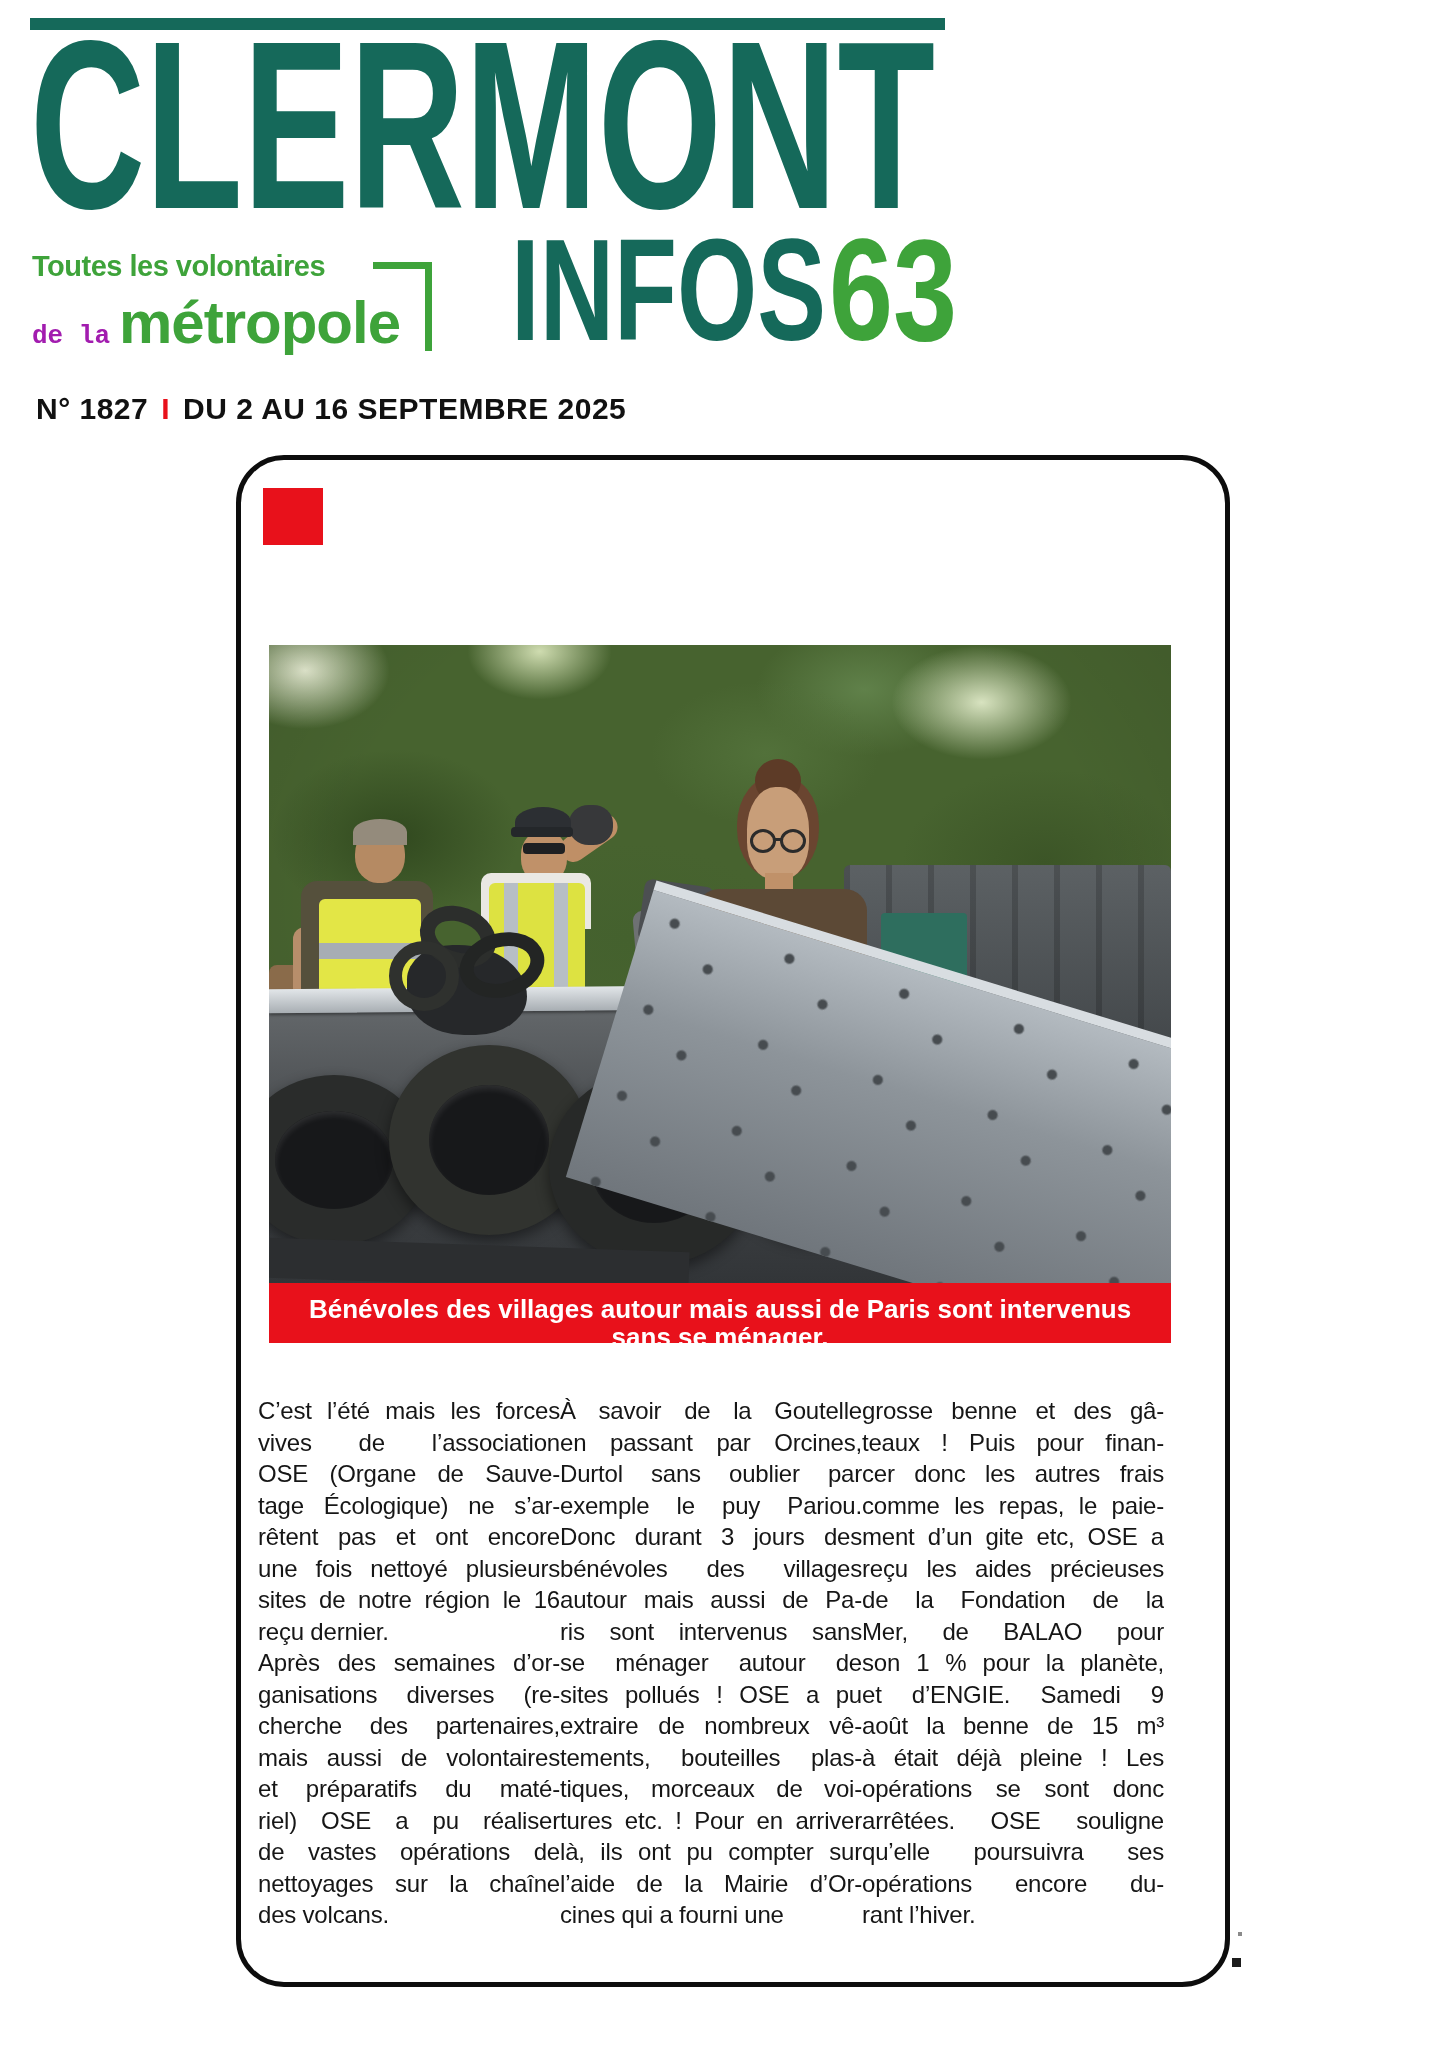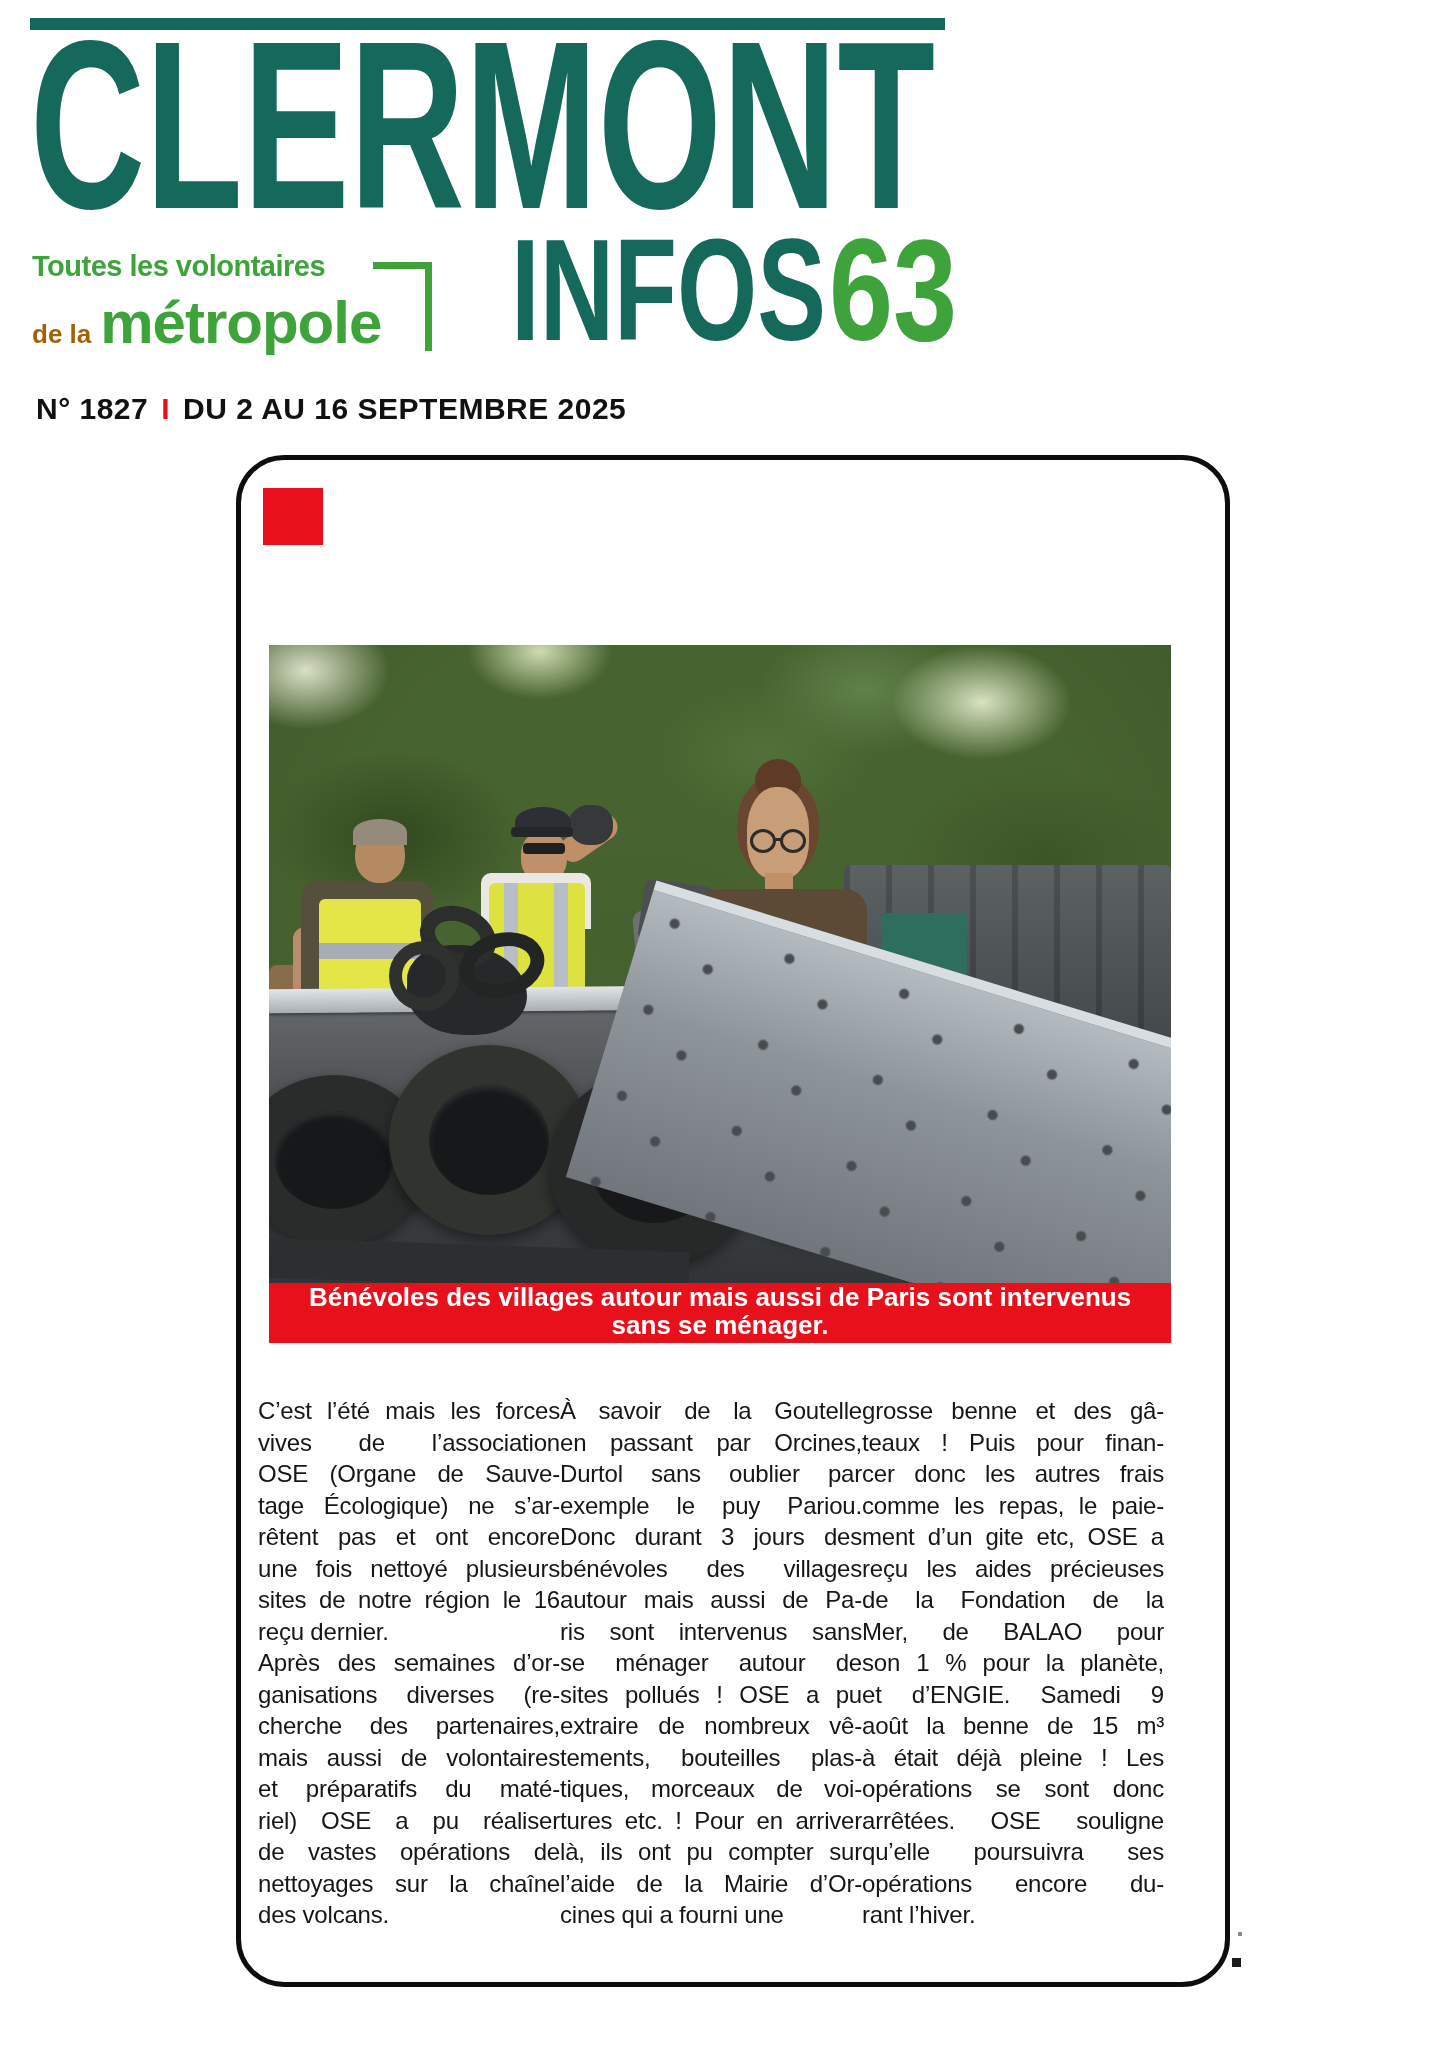--- a/index.html
+++ b/index.html
@@ -104,21 +104,21 @@
   .t6{left:730px;top:446px;width:160px;height:150px;border:34px solid #2c2e2c;}
   .skip-shadowBL{left:0;top:600px;width:420px;height:40px;background:#2c2e30;transform:rotate(2deg);}
   .skip-wall{left:356px;top:446px;width:720px;height:300px;transform:rotate(17deg);transform-origin:top right;
     border-top:10px solid #d8dde1;
     background-image:radial-gradient(circle 5px at 30px 26px,#474c50 4px,rgba(0,0,0,0) 6px),
       radial-gradient(circle 5px at 75px 60px,#474c50 4px,rgba(0,0,0,0) 6px),
       linear-gradient(180deg,#b3bac0 0,#8d949a 40%,#70767c);
     background-size:120px 90px,120px 90px,100% 100%;}
 
   
-  .caption{position:absolute;left:28px;top:823px;width:902px;height:60px;text-align:center;font-weight:bold;font-size:26px;line-height:28px;padding-top:0;box-sizing:border-box;}
+  .caption{position:absolute;left:28px;top:823px;width:902px;height:60px;text-align:center;font-weight:bold;font-size:26px;line-height:28px;padding-top:12px;box-sizing:border-box;}
 
   
   .columns{position:absolute;left:17px;top:935px;width:938px;display:grid;grid-template-columns:repeat(3,302px);}
   .bline{font-size:24px;line-height:31.5px;color:#161616;text-align:justify;text-align-last:justify;overflow:hidden;white-space:nowrap;letter-spacing:-.2px;}
   .bline.end{text-align-last:left;}
 
   .stray-dot{left:1232px;top:1958px;width:9px;height:9px;background:#1c1c1c;}
   .stray-dot2{left:1238px;top:1932px;width:4px;height:4px;background:#8a8a8a;}
 </style>
 </head>
@@ -126,21 +126,21 @@
 
 <div class="abs top-bar" style="background: rgb(21, 105, 90);"></div>
 
 <svg class="abs clermont-svg" width="915" height="190">
   <text x="0" y="180" font-size="240" textLength="905" lengthAdjust="spacingAndGlyphs" style="fill: rgb(21, 105, 90);">CLERMONT</text>
 </svg>
 
 <div class="abs tagline">
   <div class="tagline-1" style="color: rgb(62, 163, 58);">Toutes les volontaires</div>
   <div class="tagline-2">
-    <span class="small" style="color: #a16207;">de la</span>
+    <span class="small" style="color: #a21caf; font-family: Liberation Mono, monospace;">de la</span>
     <span class="big" style="color: rgb(62, 163, 58);">métropole</span>
   </div>
 </div>
 
 <div class="abs bracket" style="border-color: rgb(62, 163, 58);"></div>
 
 <svg class="abs infos-svg" width="450" height="112">
   <text x="0" y="106" font-size="145" textLength="315" lengthAdjust="spacingAndGlyphs" style="fill: rgb(21, 105, 90);">INFOS</text>
   <text x="318" y="106" font-size="145" textLength="128" lengthAdjust="spacingAndGlyphs" style="fill: rgb(62, 163, 58);">63</text>
 </svg>

